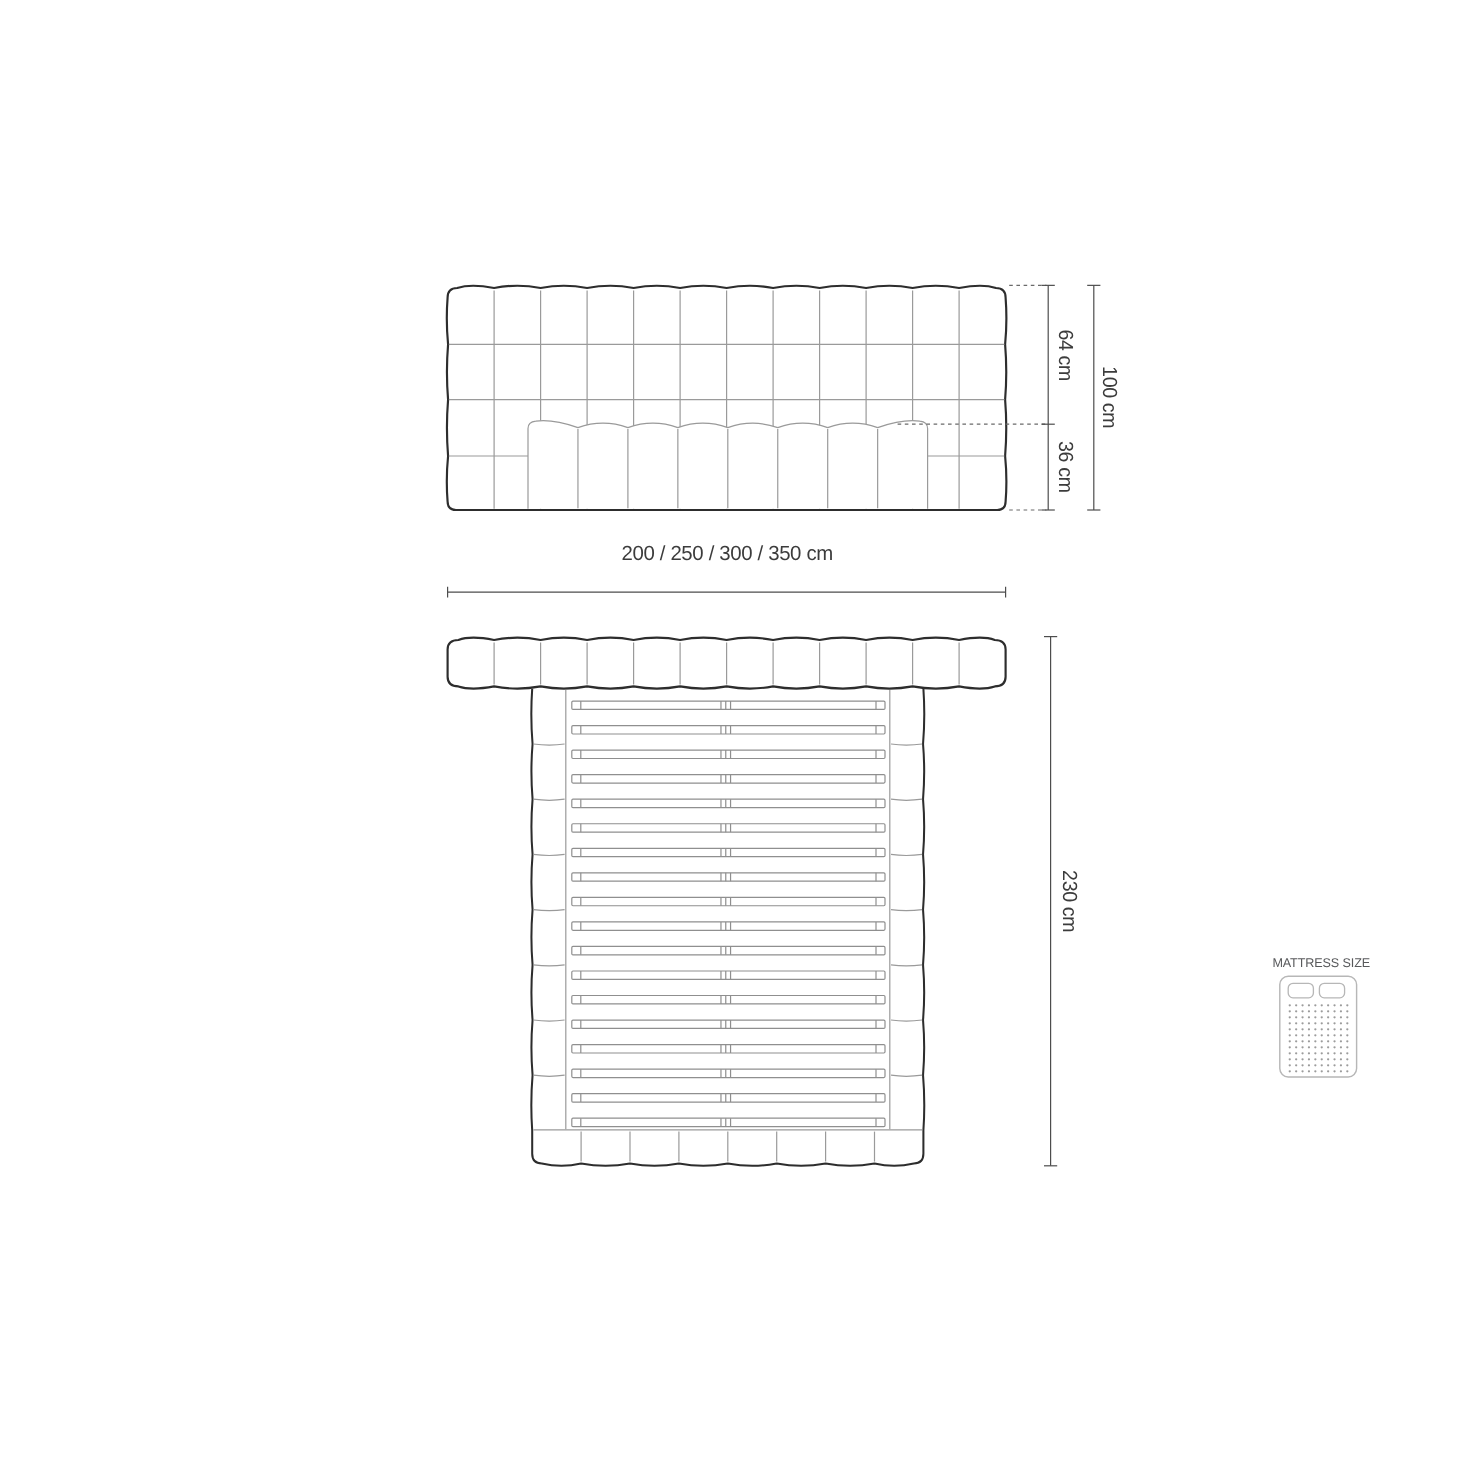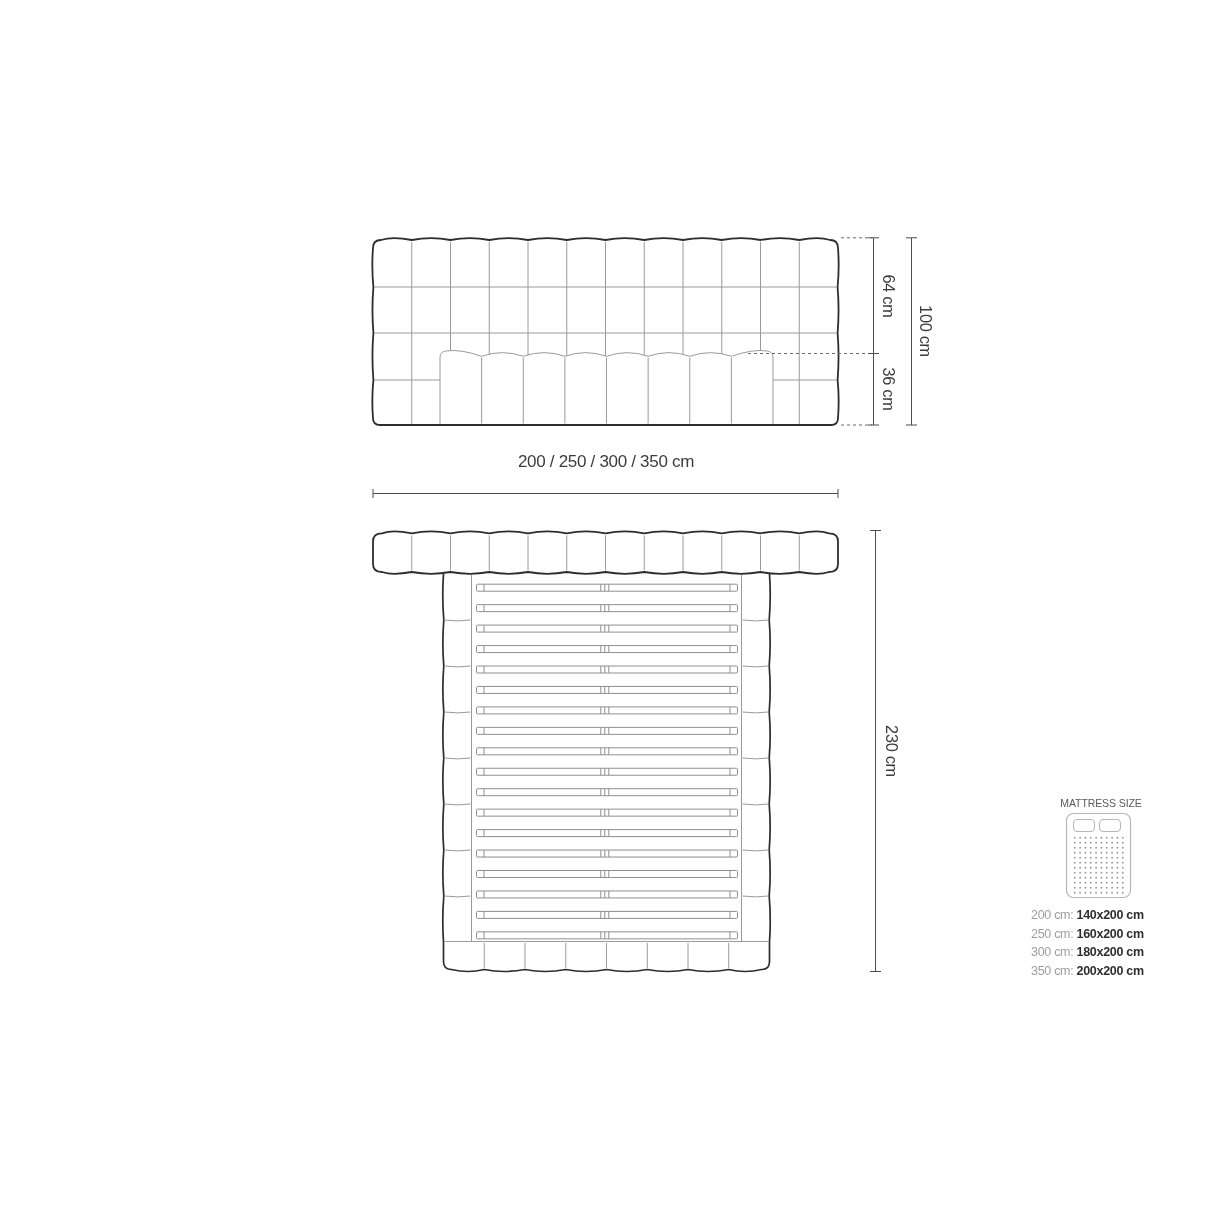--- a/index.html
+++ b/index.html
@@ -387,19 +387,13 @@
     </svg>
 
   <div class="lbl rot" style="left:888px;top:296px">64 cm</div>
   <div class="lbl rot" style="left:888px;top:389px">36 cm</div>
   <div class="lbl rot" style="left:925px;top:331px">100 cm</div>
   <div class="lbl" style="left:606px;top:461px">200 / 250 / 300 / 350 cm</div>
   <div class="lbl rot" style="left:891px;top:751px">230 cm</div>
 
   <div class="legend-title" style="left:1101px;top:803px">MATTRESS SIZE</div>
 
-  <div class="legend-rows">
-    <div class="legend-row"><span>200 cm:</span> <b>140x200 cm</b></div>
-    <div class="legend-row"><span>250 cm:</span> <b>160x200 cm</b></div>
-    <div class="legend-row"><span>300 cm:</span> <b>180x200 cm</b></div>
-    <div class="legend-row"><span>350 cm:</span> <b>200x200 cm</b></div>
-  </div>
 </div>
 
 </body></html>

